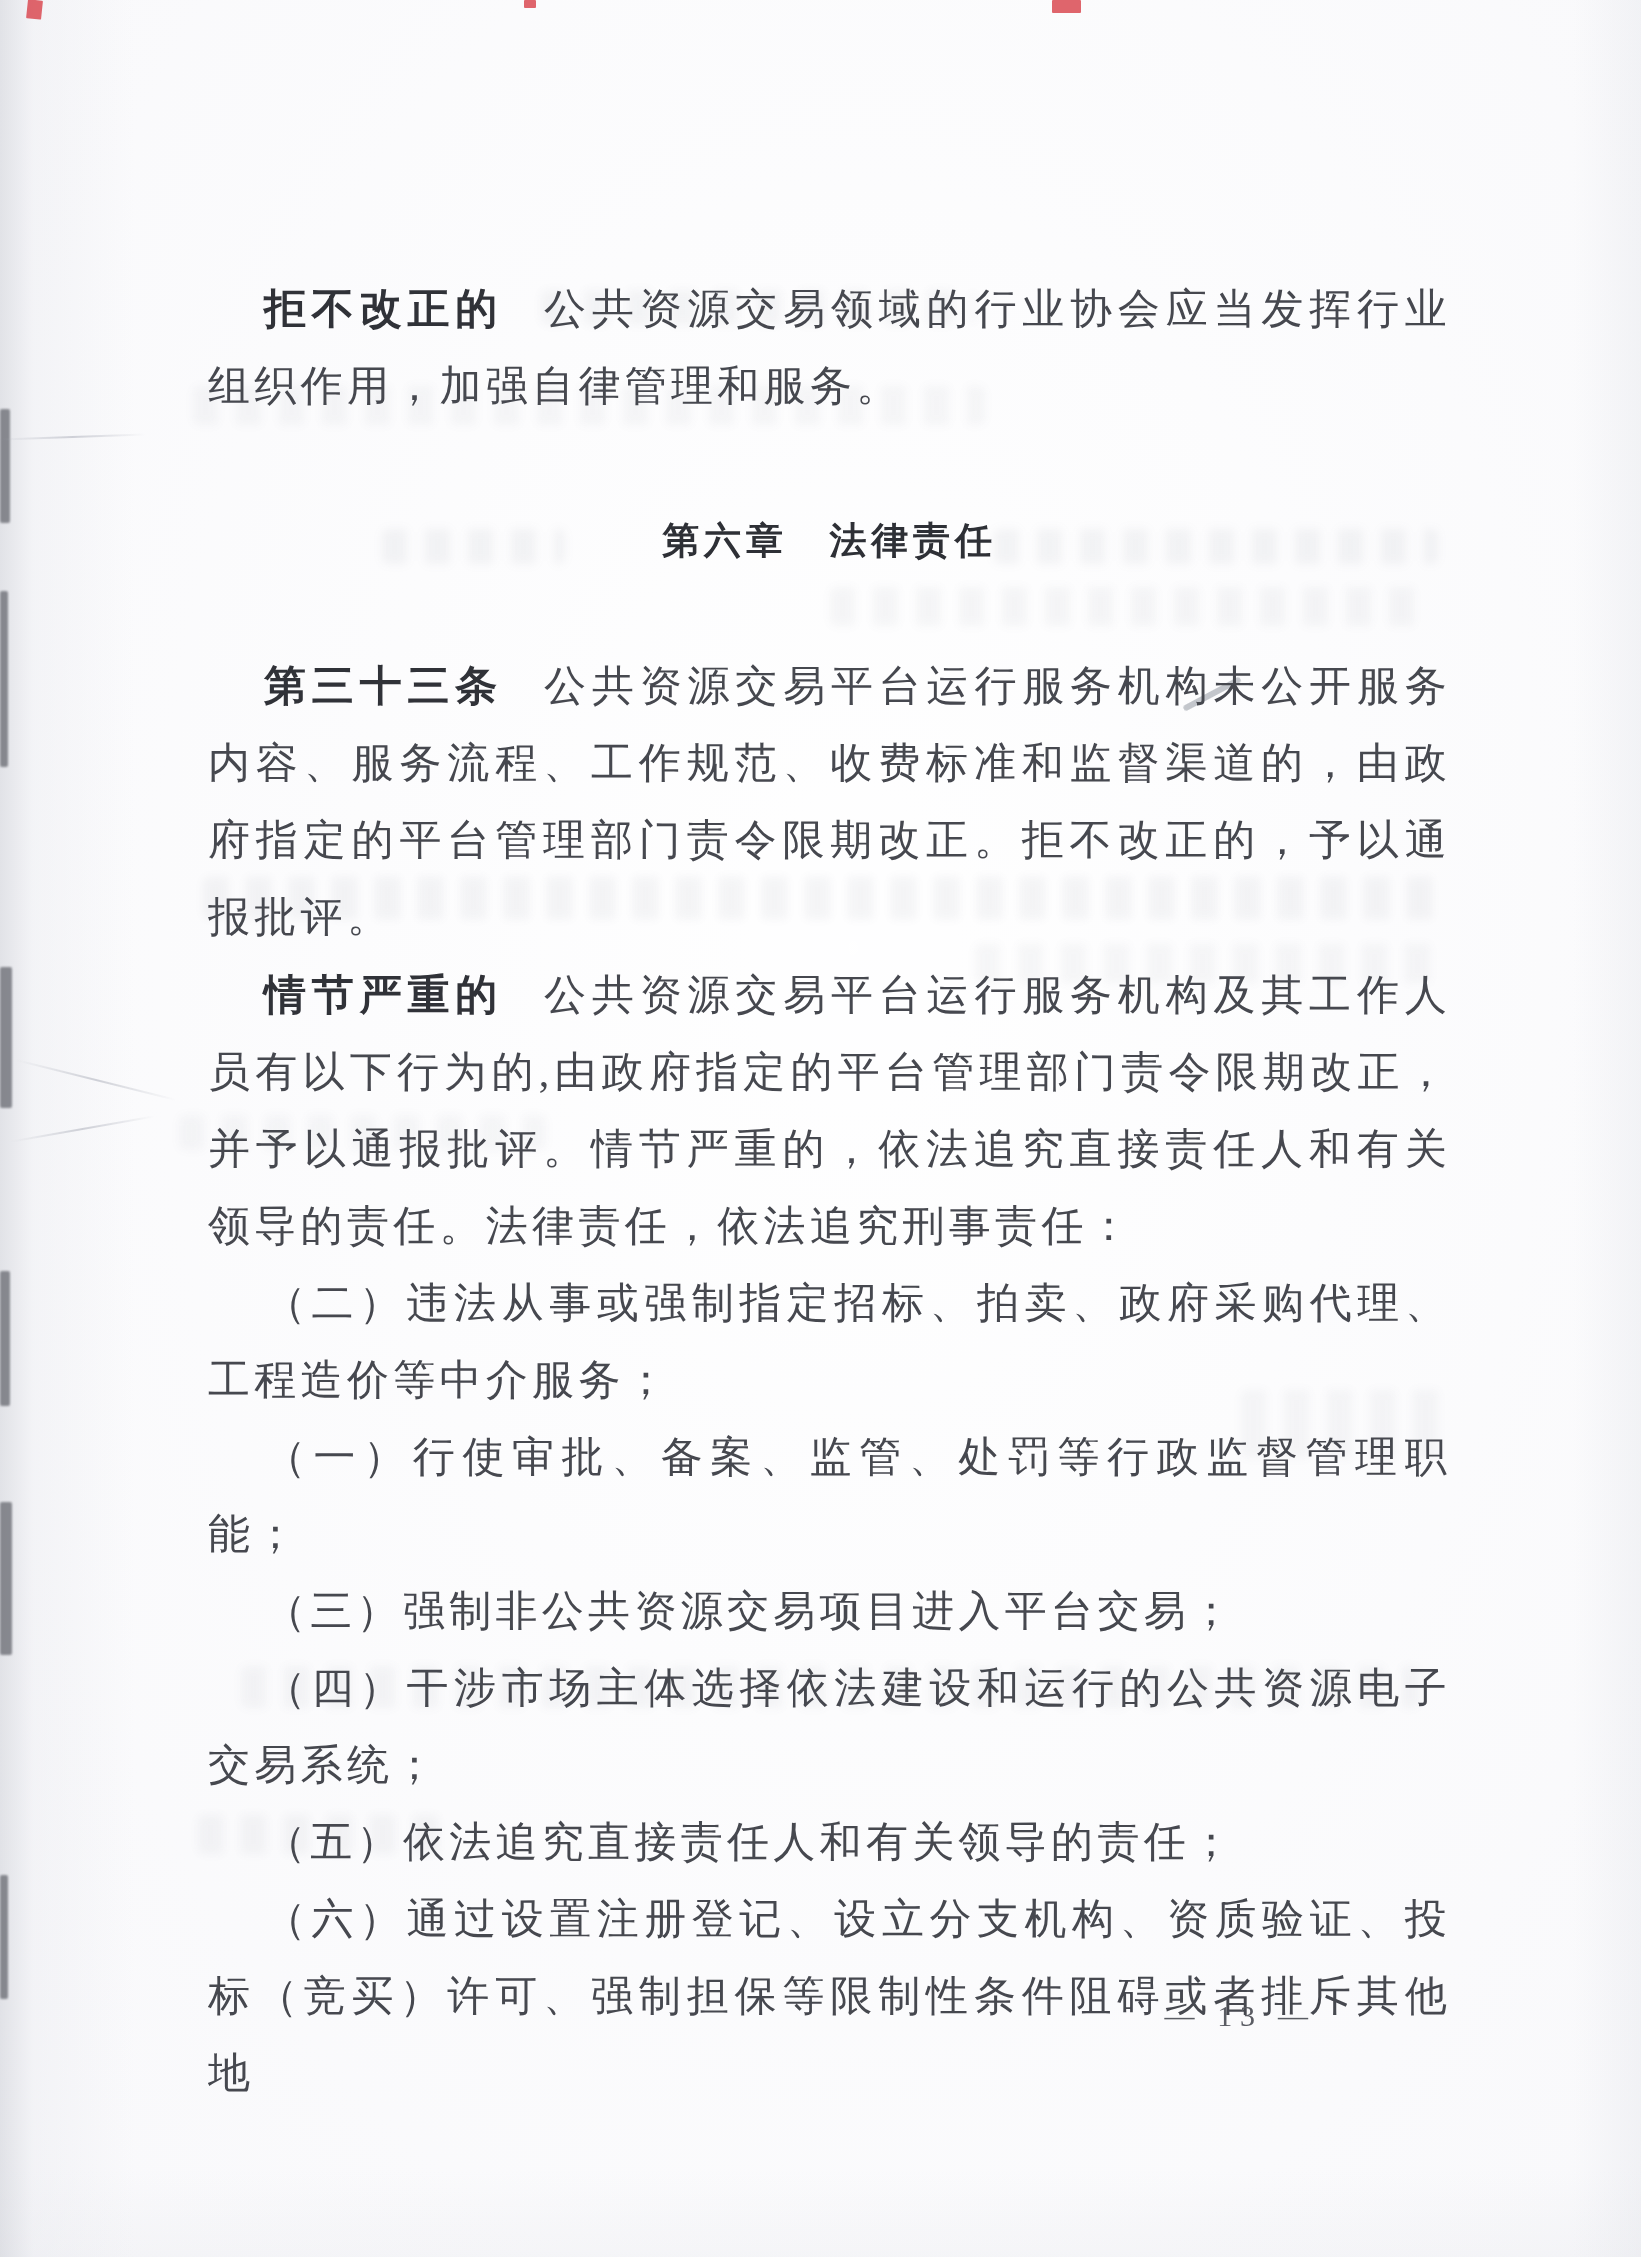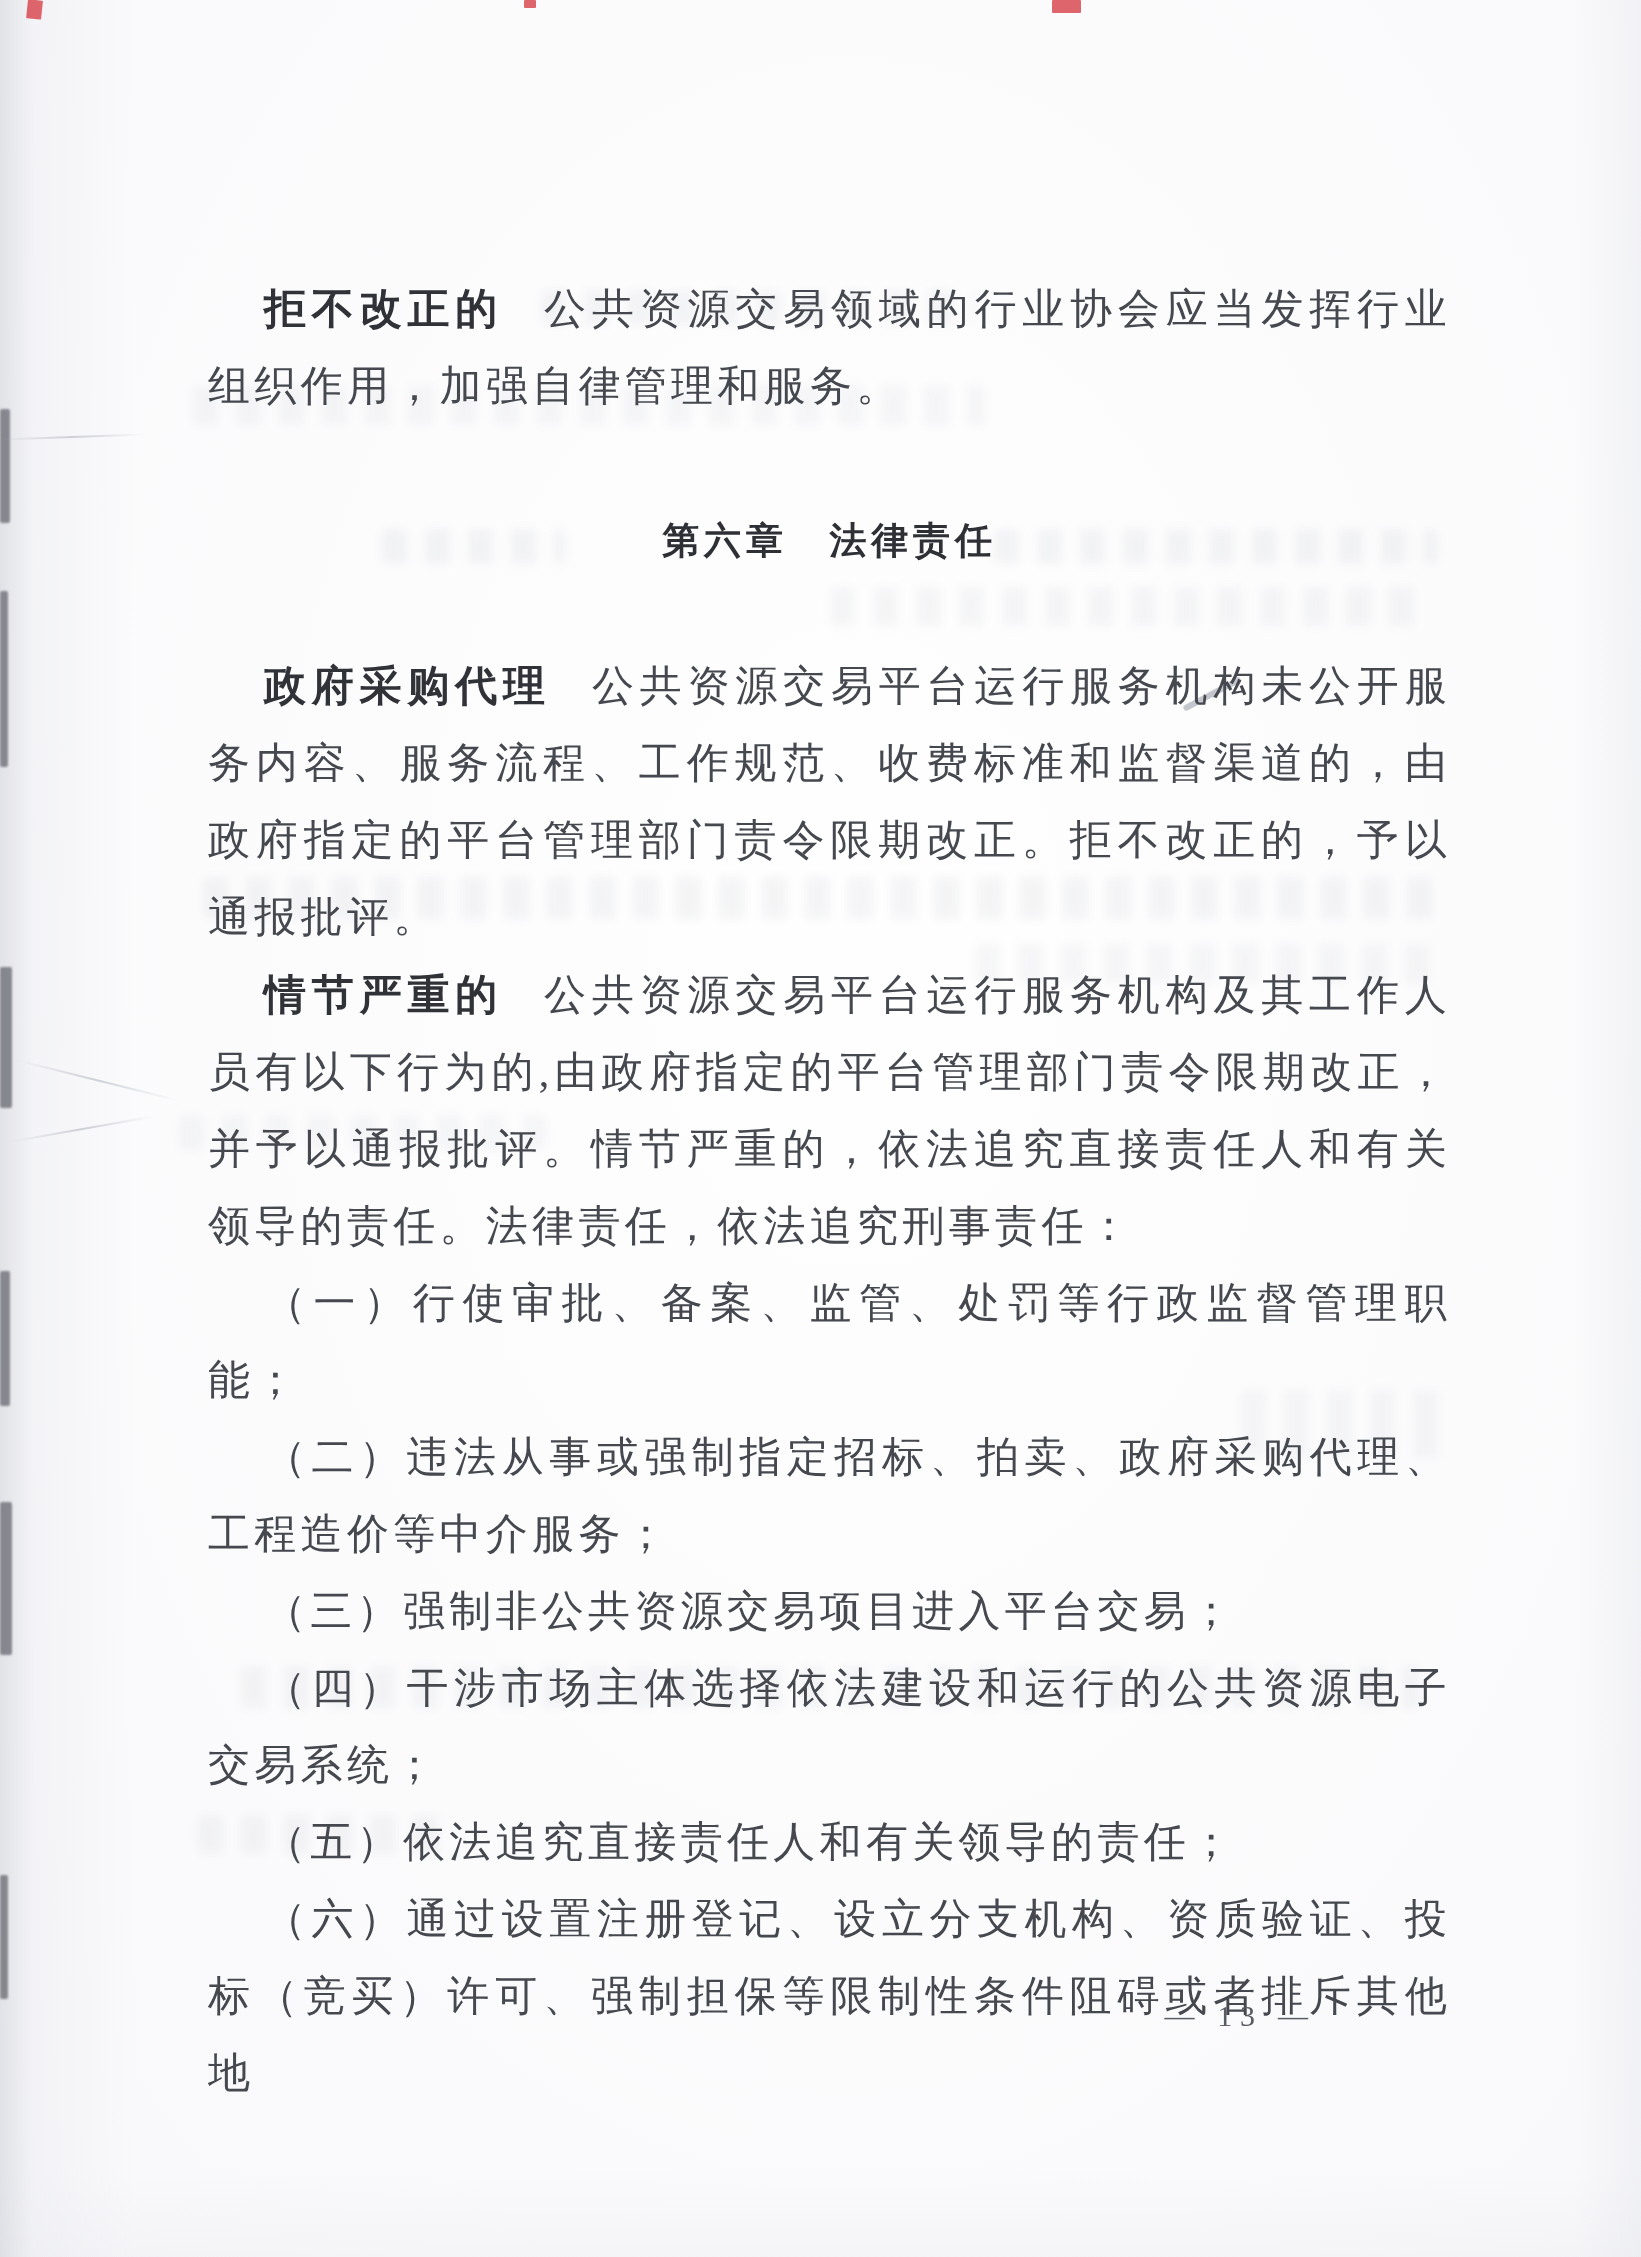--- a/index.html
+++ b/index.html
@@ -100,26 +100,26 @@
   <div class="smudge" style="left:198px;top:1815px;width:251px;height:39px;opacity:.45;"></div>
 
   <div class="slash" style="left:1180px;top:691px;width:64px;height:5.8px;transform:rotate(-28deg);"></div>
 
   <div class="content">
 
     <p class="para"><span class="term">拒不改正的</span><span>公共资源交易领域的行业协会应当发挥行业组织作用，加强自律管理和服务。</span></p>
 
     <h2 class="chapter">第六章　法律责任</h2>
 
-    <p class="para"><span class="term">政府采购代理</span><span>公共资源交易平台运行服务机构未公开服务内容、服务流程、工作规范、收费标准和监督渠道的，由政府指定的平台管理部门责令限期改正。拒不改正的，予以通报批评。</span></p>
+    <p class="para"><span class="term">第三十三条</span><span>公共资源交易平台运行服务机构未公开服务内容、服务流程、工作规范、收费标准和监督渠道的，由政府指定的平台管理部门责令限期改正。拒不改正的，予以通报批评。</span></p>
 
     <p class="para"><span class="term">情节严重的</span><span>公共资源交易平台运行服务机构及其工作人员有以下行为的,由政府指定的平台管理部门责令限期改正，并予以通报批评。情节严重的，依法追究直接责任人和有关领导的责任。法律责任，依法追究刑事责任：</span></p>
 
+    <p class="item">（二）违法从事或强制指定招标、拍卖、政府采购代理、工程造价等中介服务；</p>
     <p class="item">（一）行使审批、备案、监管、处罚等行政监督管理职能；</p>
-    <p class="item">（二）违法从事或强制指定招标、拍卖、政府采购代理、工程造价等中介服务；</p>
     <p class="item">（三）强制非公共资源交易项目进入平台交易；</p>
     <p class="item">（四）干涉市场主体选择依法建设和运行的公共资源电子交易系统；</p>
     <p class="item">（五）依法追究直接责任人和有关领导的责任；</p>
     <p class="item">（六）通过设置注册登记、设立分支机构、资质验证、投标（竞买）许可、强制担保等限制性条件阻碍或者排斥其他地</p>
 
   </div>
 
   <div class="page-number">— 13 —</div>
 
 </div>

